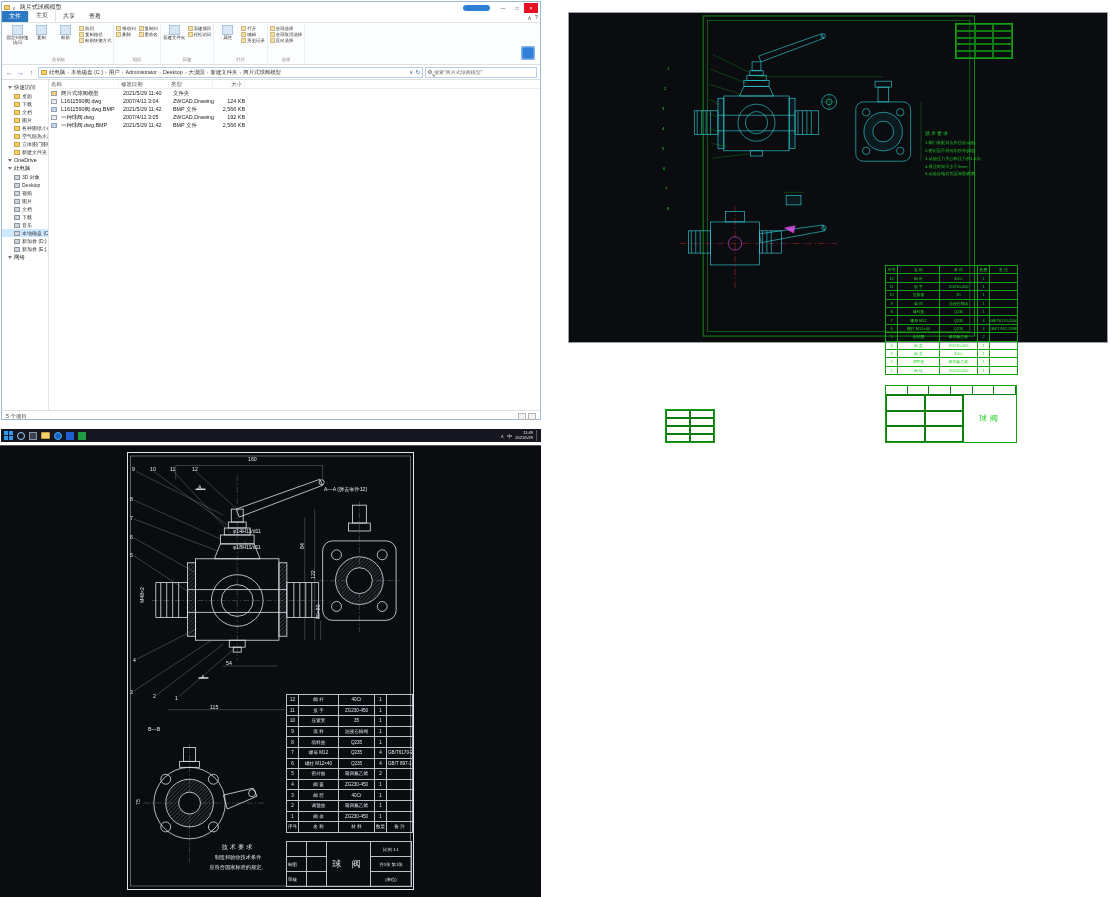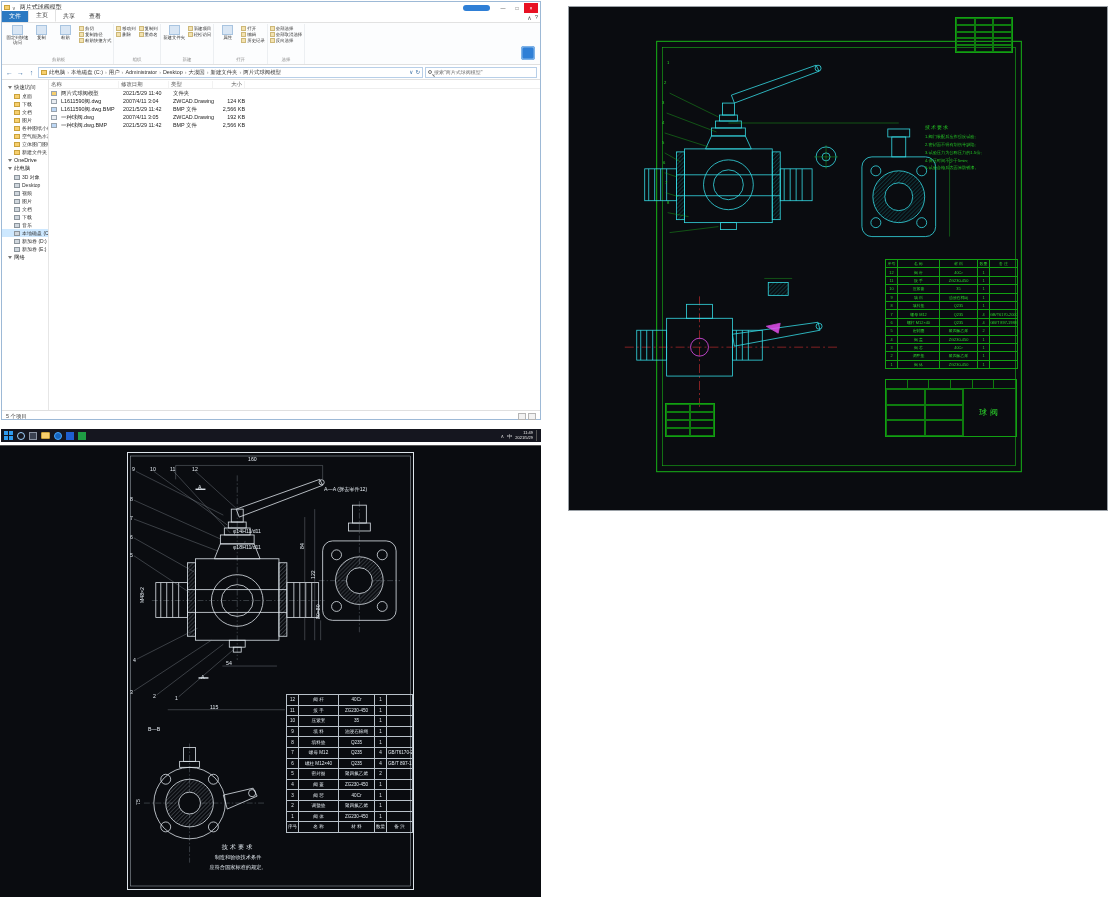--- a/index.html
+++ b/index.html
@@ -79,21 +79,21 @@
   .tb-sq.zw{background:#1f5fd0;}
   .tb-sq.green{background:#1f9d44;}
   .tb-folder{width:9px;height:7px;background:#f7cf6e;border:1px solid #caa23c;border-radius:1px;}
   .tray{margin-left:auto;display:flex;align-items:center;gap:3px;color:#ddd;}
   .tray-chev{font-size:5px;color:#ccc;}
   .ime{font-size:5px;color:#eee;}
   .clock{display:flex;flex-direction:column;align-items:flex-end;font-size:4px;line-height:1.2;color:#eee;}
   .show-desktop{width:2px;height:11px;border-left:1px solid #555;}
 
   
-  .cad-top{left:568px;top:6px;width:540px;height:505px;background:#0a0c10;border:1px solid #9aa0a6;}
+  .cad-top{left:568px;top:12px;width:540px;height:331px;background:#0a0c10;border:1px solid #9aa0a6;}
   .cad-top svg{position:absolute;inset:0;width:100%;height:100%;}
   .gnotes{position:absolute;left:356px;top:116px;width:92px;color:#25c825;font-size:4.2px;line-height:1.85;}
   .gnotes .gt{font-size:5px;letter-spacing:1px;margin-bottom:1px;}
   .gtable{position:absolute;left:316px;top:252px;width:132px;border-collapse:collapse;table-layout:fixed;}
   .gtable td,.gtable th{border:0.5px solid #12a012;color:#2bd42b;font-size:3.9px;font-weight:normal;height:8.4px;padding:0;text-align:center;white-space:nowrap;overflow:hidden;}
   .gridtable{position:absolute;display:grid;border:0.7px solid #12a012;}
   .gridtable span{border:0.35px solid #0e7c0e;}
   .revtable{left:386px;top:10px;width:58px;height:36px;grid-template-rows:repeat(5,1fr);grid-template-columns:1fr 1fr 1fr;}
   .minitable{left:96px;top:396px;width:50px;height:34px;grid-template-rows:repeat(4,1fr);grid-template-columns:1fr 1fr;}
   .gtitle{position:absolute;left:316px;top:372px;width:132px;height:58px;border:0.7px solid #12a012;display:flex;flex-direction:column;}
@@ -1010,16 +1010,38 @@
           <tr>
             <th>序号</th>
               <th>名  称</th>
               <th>材  料</th>
               <th>数量</th>
               <th>备  注</th>
           </tr>
         </tfoot>
       </table>
 
+      <div class="tblock">
+        <div class="tb-left">
+          <div class="trow">
+              <span class="tcell"></span>
+              <span class="tcell"></span>
+            </div>
+          <div class="trow">
+              <span class="tcell">制图</span>
+              <span class="tcell"></span>
+            </div>
+          <div class="trow">
+              <span class="tcell">审核</span>
+              <span class="tcell"></span>
+            </div>
+        </div>
+        <div class="tb-mid">球 阀</div>
+        <div class="tb-right">
+          <div class="trow">比例 1:1</div>
+          <div class="trow">共1张 第1张</div>
+          <div class="trow">(单位)</div>
+        </div>
+      </div>
     </div>
   </div>
 
 </div>
 
 </body></html>

